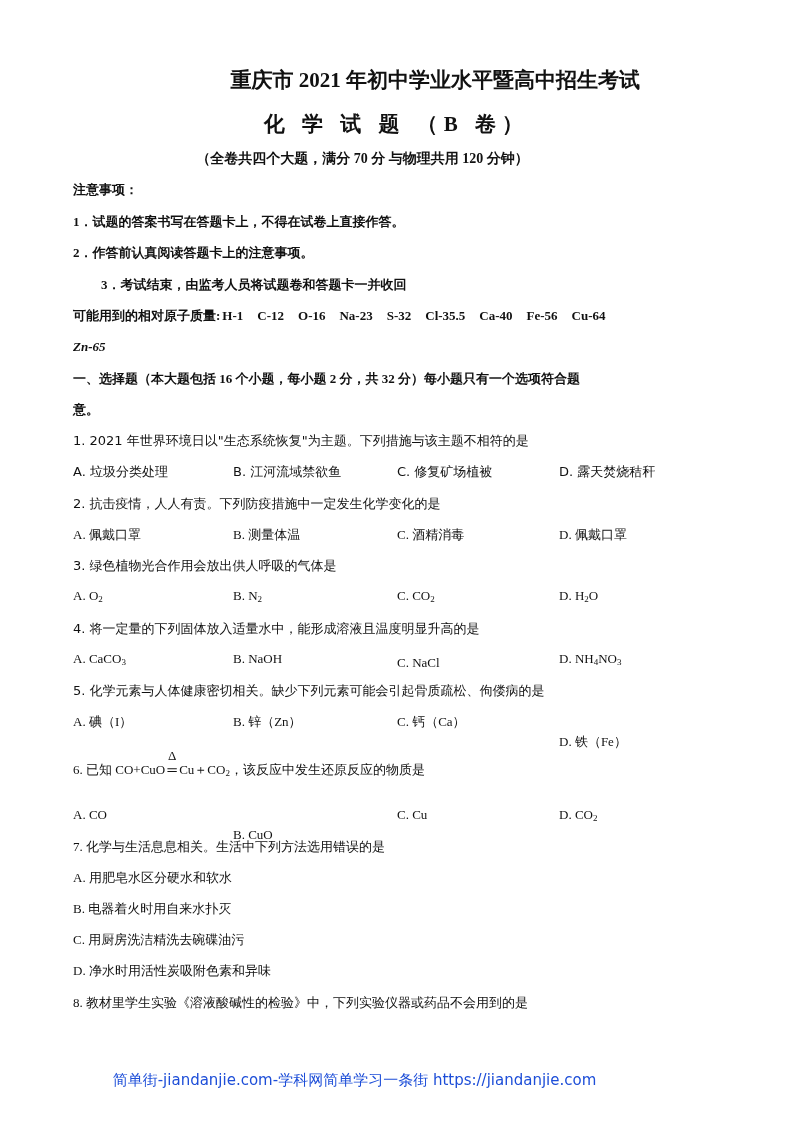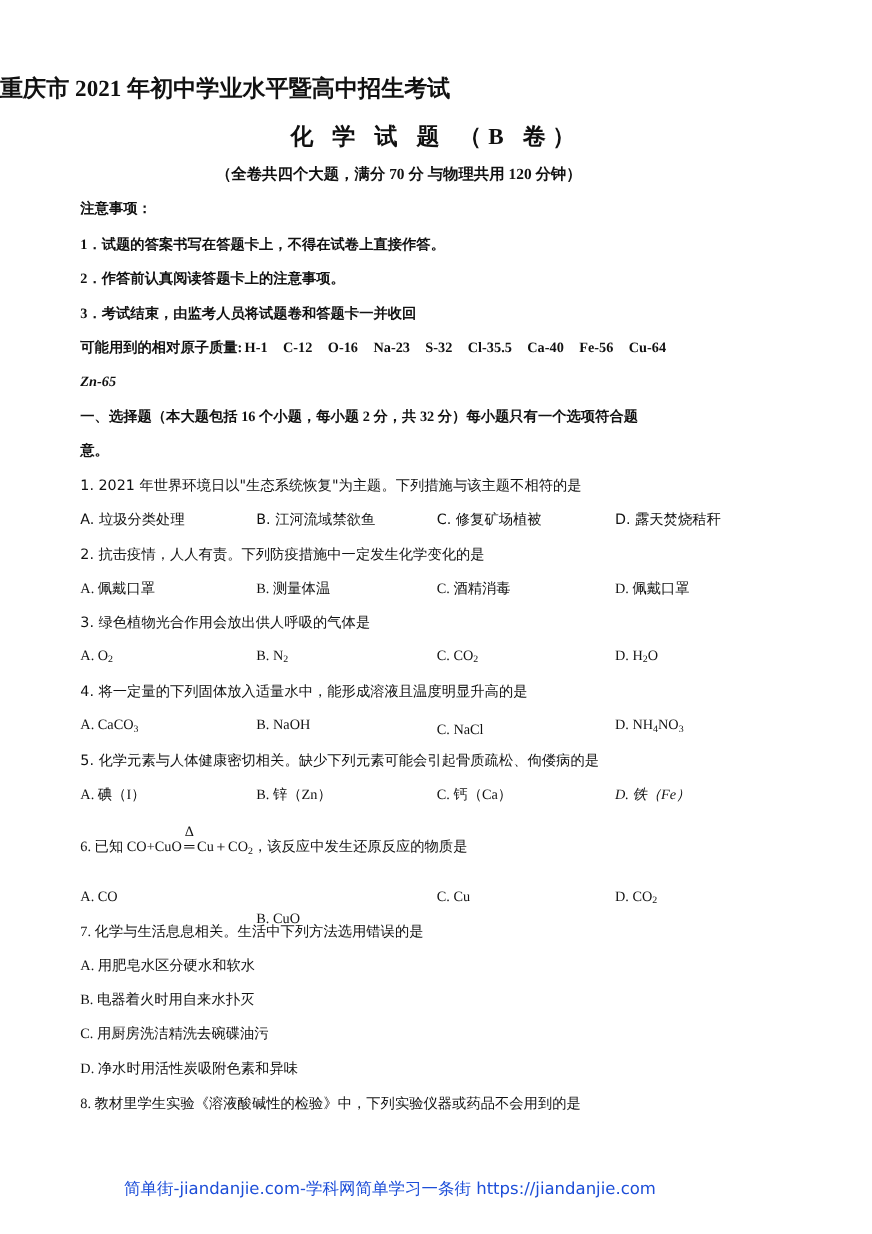--- a/index.html
+++ b/index.html
@@ -1,20 +1,20 @@
 <!DOCTYPE html>
 <html><head>
 <meta charset="utf-8">
 <style>
   html, body { margin: 0; padding: 0; background: #ffffff; }
   body { width: 793px; height: 1122px; position: relative; overflow: hidden; color: #111; }
   .serif { font-family: "Liberation Serif", "DejaVu Serif", serif; }
   .sans { font-family: "DejaVu Sans", "Liberation Sans", sans-serif; }
   .abs { position: absolute; white-space: nowrap; }
-  .title1 { top: 66px; left: 0; width: 640px; text-align: left; font-size: 21px; font-weight: bold; }
+  .title1 { top: 66px; left: 0; width: 640px; text-align: right; font-size: 21px; font-weight: bold; }
   .title2 { top: 110px; left: 0; width: 793px; text-align: center; font-size: 21px; font-weight: bold; letter-spacing: 6px; }
   .title3 { top: 150px; left: 0; width: 725px; text-align: center; font-size: 14px; font-weight: bold; }
   .bold15 { font-size: 13px; font-weight: bold; left: 73px; }
   .q { font-size: 13px; left: 73px; }
   .opt { font-size: 13px; }
   .oA { left: 73px; } .oB { left: 233px; } .oC { left: 397px; text-align: right; } .oD { left: 559px; }
   sub { font-size: 9px; vertical-align: -2px; }
   .masses span { margin-right: 14px; }
   .delta-wrap { display: inline-block; position: relative; width: 14px; text-align: center; }
   .delta { position: absolute; top: -14px; left: 0; width: 14px; font-size: 13px; text-align: center; }
@@ -25,21 +25,21 @@
 
 <div>
 
   <div class="abs serif title1">重庆市 2021 年初中学业水平暨高中招生考试</div>
   <div class="abs serif title2">化 学 试 题 （B 卷）</div>
   <div class="abs serif title3">（全卷共四个大题，满分 70 分 与物理共用 120 分钟）</div>
 
   <div class="abs serif bold15" style="top:181px;">注意事项：</div>
   <div class="abs serif bold15" style="top:213px;">1．试题的答案书写在答题卡上，不得在试卷上直接作答。</div>
   <div class="abs serif bold15" style="top:244px;">2．作答前认真阅读答题卡上的注意事项。</div>
-  <div class="abs serif bold15" style="top:276px;">3．考试结束，由监考人员将试题卷和答题卡一并收回</div>
+  <div class="abs serif bold15" style="top:276px;margin-left:28px;">3．考试结束，由监考人员将试题卷和答题卡一并收回</div>
 
   <div class="abs serif bold15 masses" style="top:307px;">
     <span style="margin-right:2px;">可能用到的相对原子质量:</span><span>H-1</span><span>C-12</span><span>O-16</span><span>Na-23</span><span>S-32</span><span>Cl-35.5</span><span>Ca-40</span><span>Fe-56</span><span style="margin-right:0">Cu-64</span>
   </div>
   <div class="abs serif bold15" style="top:339px;font-style:italic;">Zn-65</div>
 
   <div class="abs serif bold15" style="top:370px;">一、选择题（本大题包括 16 个小题，每小题 2 分，共 32 分）每小题只有一个选项符合题</div>
   <div class="abs serif bold15" style="top:401px;">意。</div>
 
   <div class="abs sans q" style="top:432px;">1. 2021 年世界环境日以"生态系统恢复"为主题。下列措施与该主题不相符的是</div>
@@ -63,21 +63,21 @@
   <div class="abs sans q" style="top:620px;">4. 将一定量的下列固体放入适量水中，能形成溶液且温度明显升高的是</div>
   <div class="abs serif opt oA" style="top:651px;"><span>A. CaCO</span><sub>3</sub></div>
   <div class="abs serif opt oB" style="top:651px;"><span>B. NaOH</span></div>
   <div class="abs serif opt oC" style="top:655px;"><span>C. NaCl</span></div>
   <div class="abs serif opt oD" style="top:651px;"><span>D. NH</span><sub>4</sub><span>NO</span><sub>3</sub></div>
 
   <div class="abs sans q" style="top:682px;">5. 化学元素与人体健康密切相关。缺少下列元素可能会引起骨质疏松、佝偻病的是</div>
   <div class="abs serif opt oA" style="top:713px;">A. 碘（I）</div>
   <div class="abs serif opt oB" style="top:713px;">B. 锌（Zn）</div>
   <div class="abs serif opt oC" style="top:713px;">C. 钙（Ca）</div>
-  <div class="abs serif opt oD" style="top:713px;font-style:italic;">D. 铁（Fe）</div>
+  <div class="abs serif opt oD" style="top:733px;">D. 铁（Fe）</div>
 
   <div class="abs serif q" style="top:761px;">
     <span>6. 已知 CO+CuO</span><span class="delta-wrap"><span class="delta">Δ</span><span>═</span></span><span>Cu＋CO</span><sub>2</sub><span>，该反应中发生还原反应的物质是</span>
   </div>
   <div class="abs serif opt oA" style="top:807px;"><span>A.  CO</span></div>
   <div class="abs serif opt oB" style="top:807px;margin-top:20px;"><span>B.  CuO</span></div>
   <div class="abs serif opt oC" style="top:807px;"><span>C.  Cu</span></div>
   <div class="abs serif opt oD" style="top:807px;"><span>D.  CO</span><sub>2</sub></div>
 
   <div class="abs serif q" style="top:838px;">7. 化学与生活息息相关。生活中下列方法选用错误的是</div>

